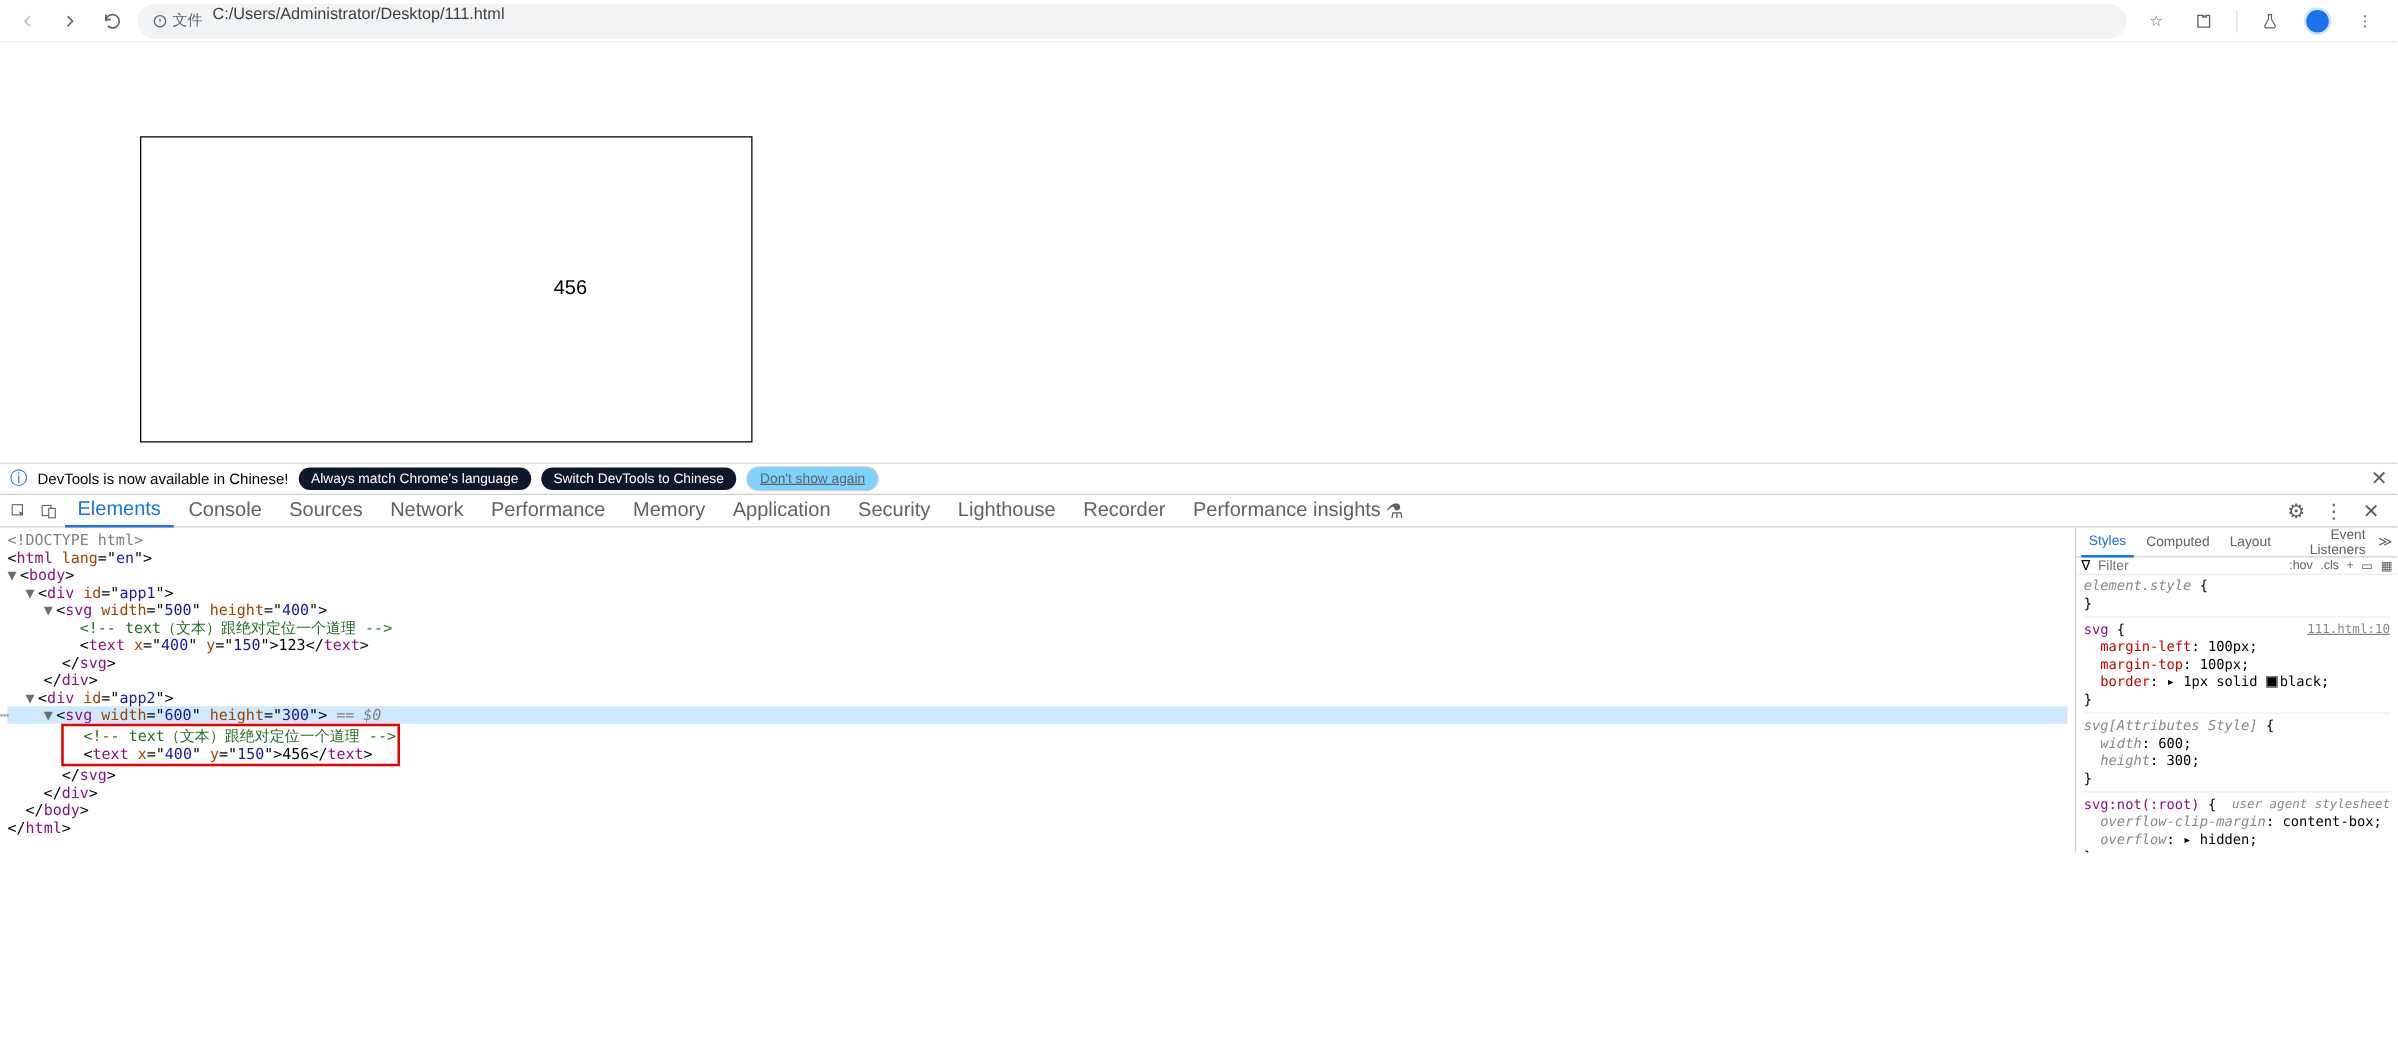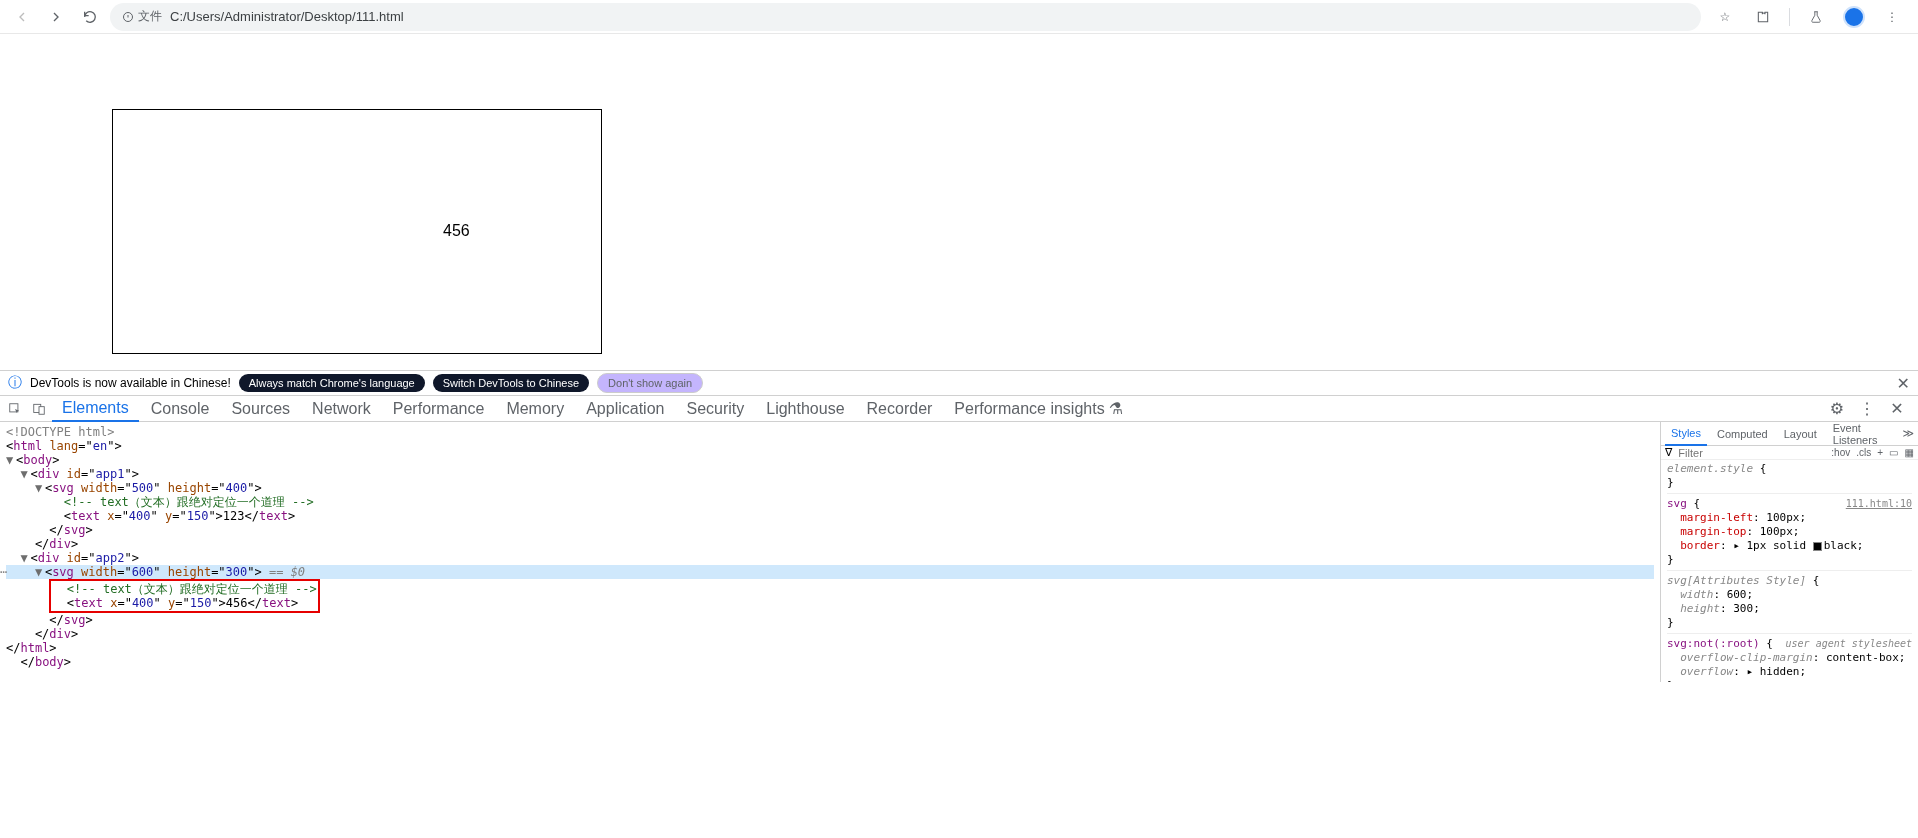--- a/index.html
+++ b/index.html
@@ -2,39 +2,39 @@
 <html><head>
 <meta charset="utf-8">
 <style>
 * { margin: 0; padding: 0; box-sizing: border-box; }
 body { font-family: Arial, sans-serif; font-size: 12px; background: #fff; }
 
 
 .browser-bar { display: flex; align-items: center; height: 34px; padding: 0 8px; gap: 6px; background: #fff; border-bottom: 1px solid #e8e8e8; }
 .nav-btn { width: 28px; height: 28px; display: flex; align-items: center; justify-content: center; border-radius: 50%; color: #5f6368; cursor: default; }
 .nav-btn.enabled { color: #3c4043; cursor: pointer; }
-.addr-bar { flex: 1; display: flex; align-items: center; height: 28px; background: #f1f3f4; border-radius: 14px; padding: 0 12px; gap: 8px; color: #202124; font-size: 13px; }
+.addr-bar { flex: 1; display: flex; height: 28px; background: #f1f3f4; border-radius: 14px; padding: 0 12px; gap: 8px; color: #202124; font-size: 13px; }
 .addr-chip { display: flex; align-items: center; gap: 4px; color: #5f6368; font-size: 12px; }
 .addr-text { color: #3c4043; }
 .right-icons { display: flex; align-items: center; gap: 14px; padding: 0 6px; }
 .icon-btn { width: 24px; height: 24px; display: flex; align-items: center; justify-content: center; color: #5f6368; }
 .divider-v { width: 1px; height: 18px; background: #dadce0; }
 .avatar { width: 22px; height: 22px; border-radius: 50%; background: #1a73e8; border: 2px solid #cfe2fb; }
 
 
 .page-area { height: 336px; background: #fff; position: relative; }
 .svg-box { position: absolute; left: 112px; top: 75px; width: 490px; height: 245px; border: 1px solid #000; }
 .svg-text { position: absolute; left: 330px; top: 112px; font-size: 16px; color: #000; }
 
 
 .info-bar { display: flex; align-items: center; height: 26px; padding: 0 8px; gap: 8px; border-top: 1px solid #d0d0d0; border-bottom: 1px solid #d0d0d0; font-size: 12px; }
 .info-icon { color: #1a73e8; font-size: 14px; }
 .chip { padding: 3px 10px; border-radius: 11px; font-size: 11px; cursor: pointer; }
 .chip-blue { background: #0f172a; color: #fff; }
-.chip-outline { border: 1px solid #ccc; color: #5f6368; background: #c4b5fd; }
+.chip-outline { border: 1px solid #ccc; color: #5f6368; background: #7dd3fc; text-decoration: underline; }
 .close-info { margin-left: auto; font-size: 16px; color: #5f6368; cursor: pointer; }
 
 
 .tools-bar { display: flex; align-items: center; height: 26px; border-bottom: 1px solid #d0d0d0; font-size: 16px; padding: 0 4px; gap: 2px; }
 .tool-icon { width: 22px; height: 22px; display: flex; align-items: center; justify-content: center; color: #5f6368; }
 .tab { padding: 0 10px; height: 26px; display: flex; align-items: center; color: #5f6368; cursor: pointer; gap: 4px; }
 .tab.active { color: #1a73e8; border-bottom: 2px solid #1a73e8; }
 .tools-right { margin-left: auto; display: flex; align-items: center; gap: 8px; padding-right: 6px; }
 
 
@@ -49,21 +49,21 @@
 .text-node { color: #000; }
 .doctype { color: #808080; }
 .sel-line { background: #cfe8fc; }
 .eq0 { color: #808080; font-style: italic; }
 .dots { position: absolute; left: 0; color: #888; }
 .red-box { border: 2px solid #e60000; padding: 1px; display: inline-block; }
 
 
 .styles-panel { width: 258px; border-left: 1px solid #d0d0d0; font-size: 11px; display: flex; flex-direction: column; }
 .styles-tabs { display: flex; align-items: center; height: 24px; border-bottom: 1px solid #d0d0d0; padding: 0 4px; gap: 4px; }
-.stab { padding: 0 6px; color: #5f6368; height: 24px; display: flex; align-items: center; }
+.stab { padding: 0 6px; color: #5f6368; height: 24px; display: flex; align-items: center; text-align: right; }
 .stab.active { color: #1a73e8; border-bottom: 2px solid #1a73e8; }
 .stab-more { margin-left: auto; color: #5f6368; }
 .filter-row { display: flex; align-items: center; height: 22px; border-bottom: 1px solid #eee; padding: 0 4px; gap: 6px; }
 .filter-input { flex: 1; border: none; outline: none; font-size: 11px; color: #888; }
 .filter-act { color: #5f6368; font-size: 10px; }
 .rules { padding: 2px 6px; font-family: Consolas, monospace; font-size: 11px; line-height: 14px; }
 .rule-block { border-bottom: 1px solid #eee; padding-bottom: 3px; margin-bottom: 3px; }
 .sel { color: #881280; }
 .sel-i { color: #888; font-style: italic; margin-top: 45px; }
 .prop { color: #c80000; }
@@ -201,22 +201,22 @@
     <div class="tree-line">    <span class="tri">▼</span>&lt;<span class="tag">svg</span> <span class="attr-n">width</span>="<span class="attr-v">500</span>" <span class="attr-n">height</span>="<span class="attr-v">400</span>"&gt;</div>
     <div class="tree-line">        <span class="comment">&lt;!--<span> text（文本）跟绝对定位一个道理 </span>--&gt;</span></div>
     <div class="tree-line">        &lt;<span class="tag">text</span> <span class="attr-n">x</span>="<span class="attr-v">400</span>" <span class="attr-n">y</span>="<span class="attr-v">150</span>"&gt;<span class="text-node">123</span>&lt;/<span class="tag">text</span>&gt;</div>
     <div class="tree-line">      &lt;/<span class="tag">svg</span>&gt;</div>
     <div class="tree-line">    &lt;/<span class="tag">div</span>&gt;</div>
     <div class="tree-line">  <span class="tri">▼</span>&lt;<span class="tag">div</span> <span class="attr-n">id</span>="<span class="attr-v">app2</span>"&gt;</div>
     <div class="tree-line sel-line"><span class="dots">⋯</span>    <span class="tri">▼</span>&lt;<span class="tag">svg</span> <span class="attr-n">width</span>="<span class="attr-v">600</span>" <span class="attr-n">height</span>="<span class="attr-v">300</span>"&gt;<span class="eq0"> == $0</span></div>
     <div class="tree-line">      <span class="red-box">  <span class="comment">&lt;!--<span> text（文本）跟绝对定位一个道理 </span>--&gt;</span><br>  &lt;<span class="tag">text</span> <span class="attr-n">x</span>="<span class="attr-v">400</span>" <span class="attr-n">y</span>="<span class="attr-v">150</span>"&gt;<span class="text-node">456</span>&lt;/<span class="tag">text</span>&gt;  </span></div>
     <div class="tree-line">      &lt;/<span class="tag">svg</span>&gt;</div>
     <div class="tree-line">    &lt;/<span class="tag">div</span>&gt;</div>
+    <div class="tree-line">  &lt;/<span class="tag">body</span>&gt;</div>
     <div class="tree-line">&lt;/<span class="tag">html</span>&gt;</div>
-    <div class="tree-line">  &lt;/<span class="tag">body</span>&gt;</div>
   </div>
 
   <div class="styles-panel">
     <div class="styles-tabs">
       <div class="stab active">Styles</div>
       <div class="stab">Computed</div>
       <div class="stab">Layout</div>
       <div class="stab">Event Listeners</div>
       <div class="stab-more">≫</div>
     </div>

